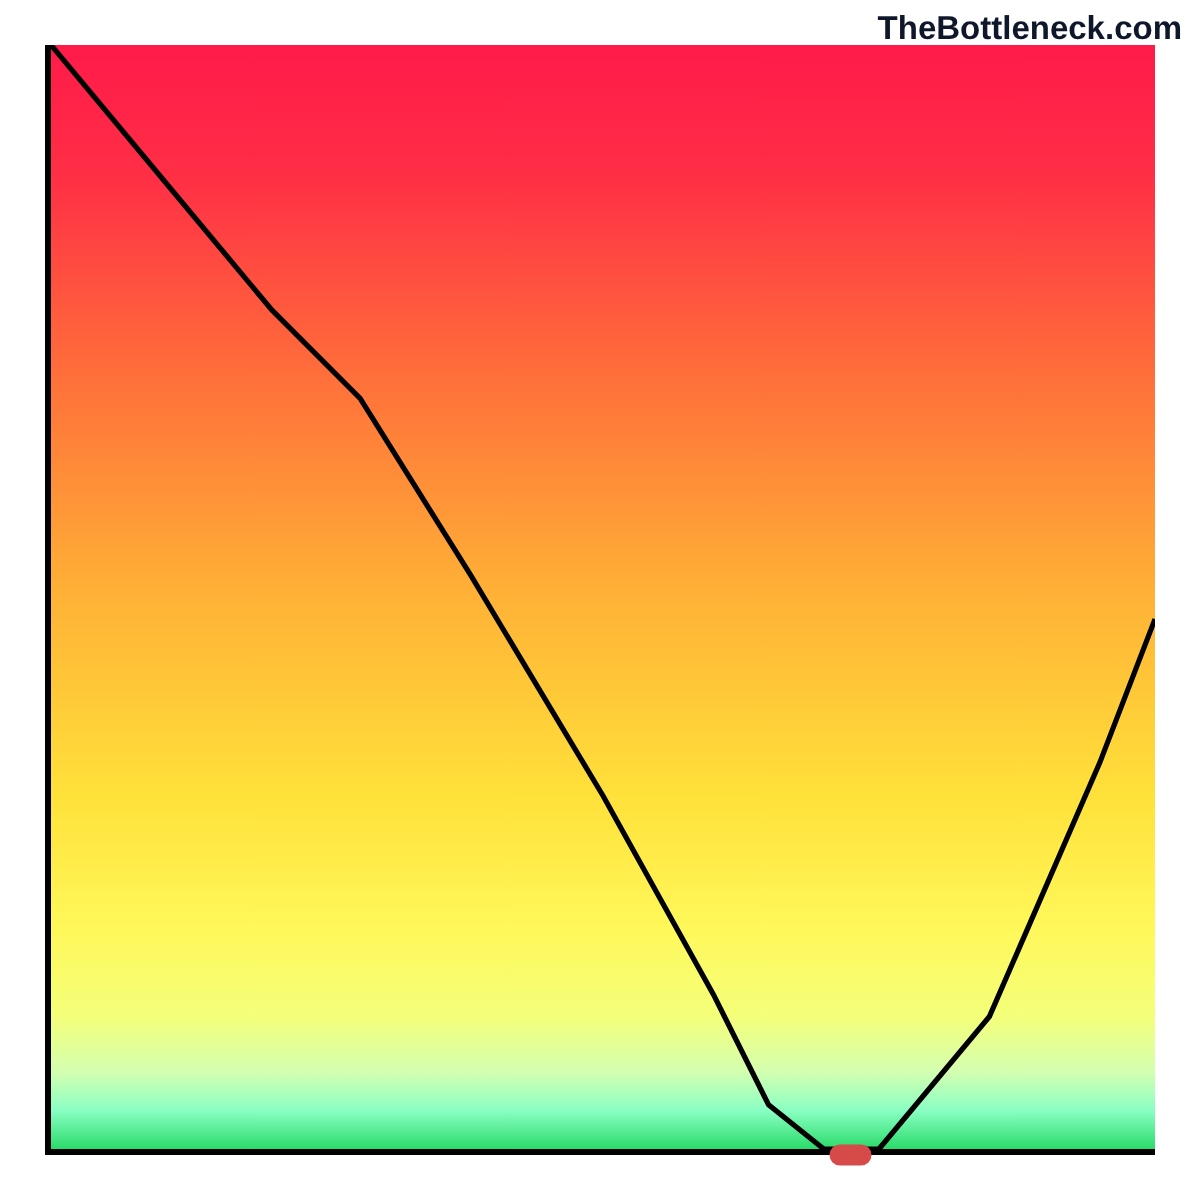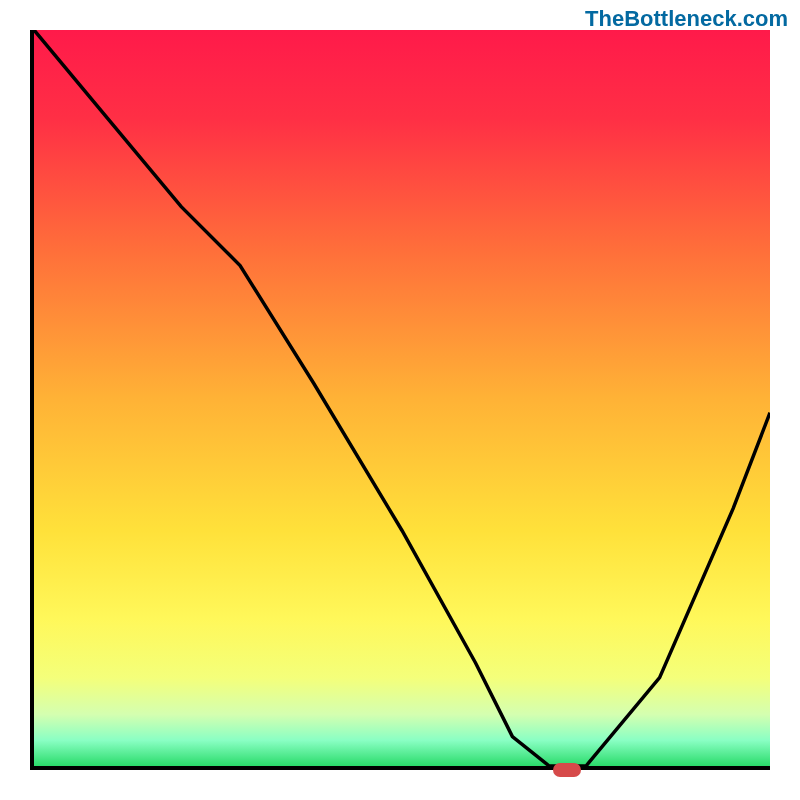--- a/index.html
+++ b/index.html
@@ -10,21 +10,21 @@
   }
   .container {
     position: relative;
     width: 800px;
     height: 800px;
   }
   .watermark {
     position: absolute;
     top: 6px;
     right: 12px;
-    color: #0369a1;
+    color: #0f172a;
     font-size: 22px;
     font-weight: bold;
     z-index: 10;
   }
   .plot-area {
     position: absolute;
     left: 30px;
     top: 30px;
     width: 740px;
     height: 740px;

